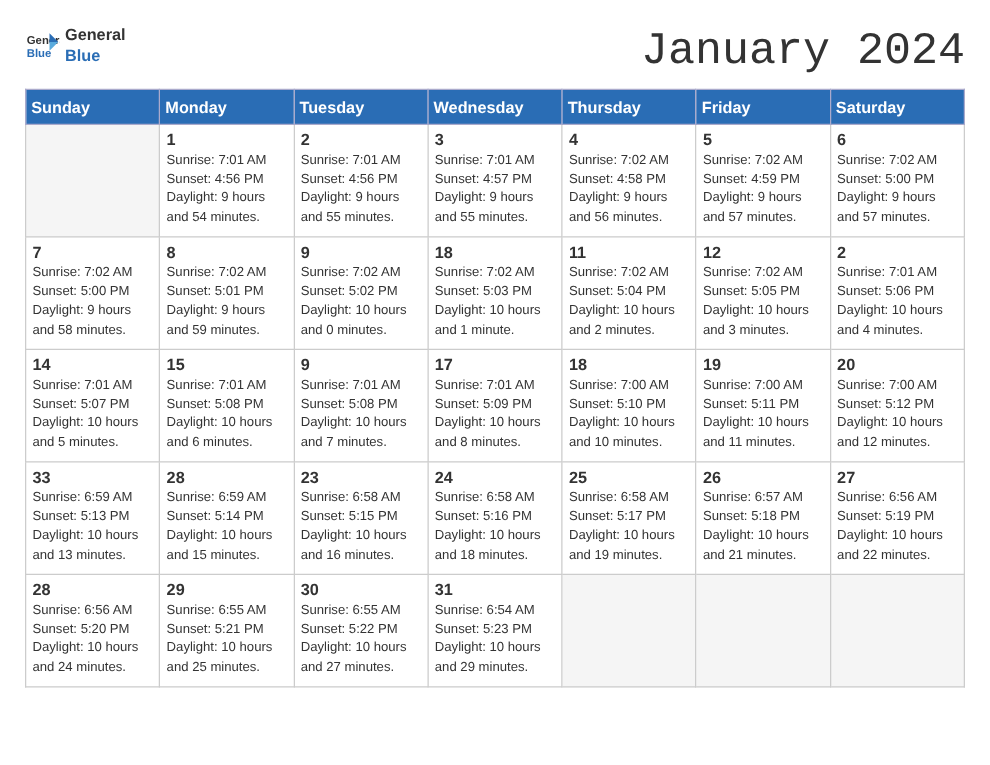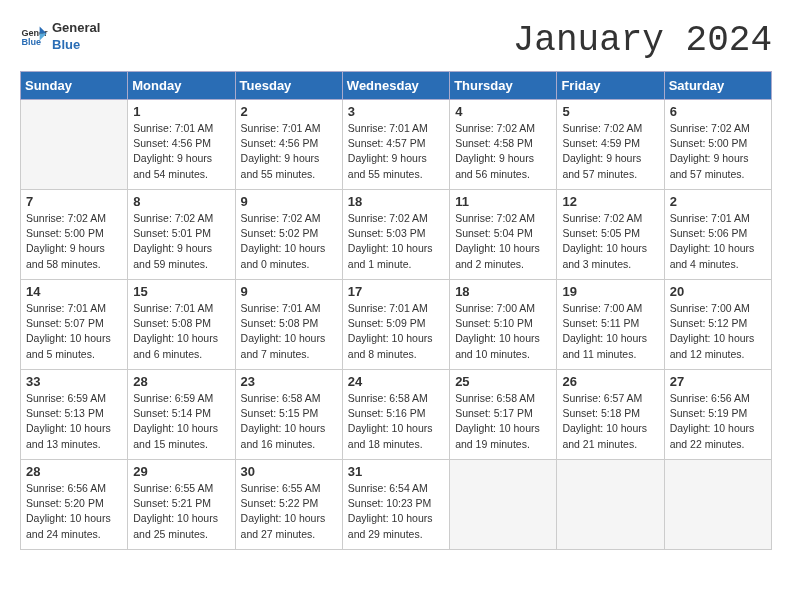--- a/index.html
+++ b/index.html
@@ -327,21 +327,21 @@
         <td>
           <span class="day-number">30</span>
           <div class="day-info" style="white-space: pre-line;">Sunrise: 6:55 AM
 Sunset: 5:22 PM
 Daylight: 10 hours
 and 27 minutes.</div>
         </td>
         <td>
           <span class="day-number">31</span>
           <div class="day-info" style="white-space: pre-line;">Sunrise: 6:54 AM
-Sunset: 10:23 PM
+Sunset: 5:23 PM
 Daylight: 10 hours
 and 29 minutes.</div>
         </td>
         <td class="empty"></td>
         <td class="empty"></td>
         <td class="empty"></td>
       </tr>
     </tbody>
 </table>
 

